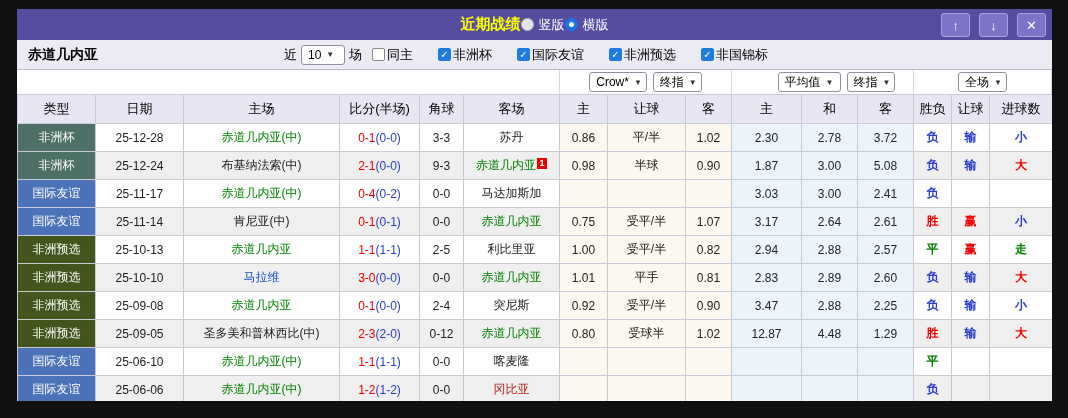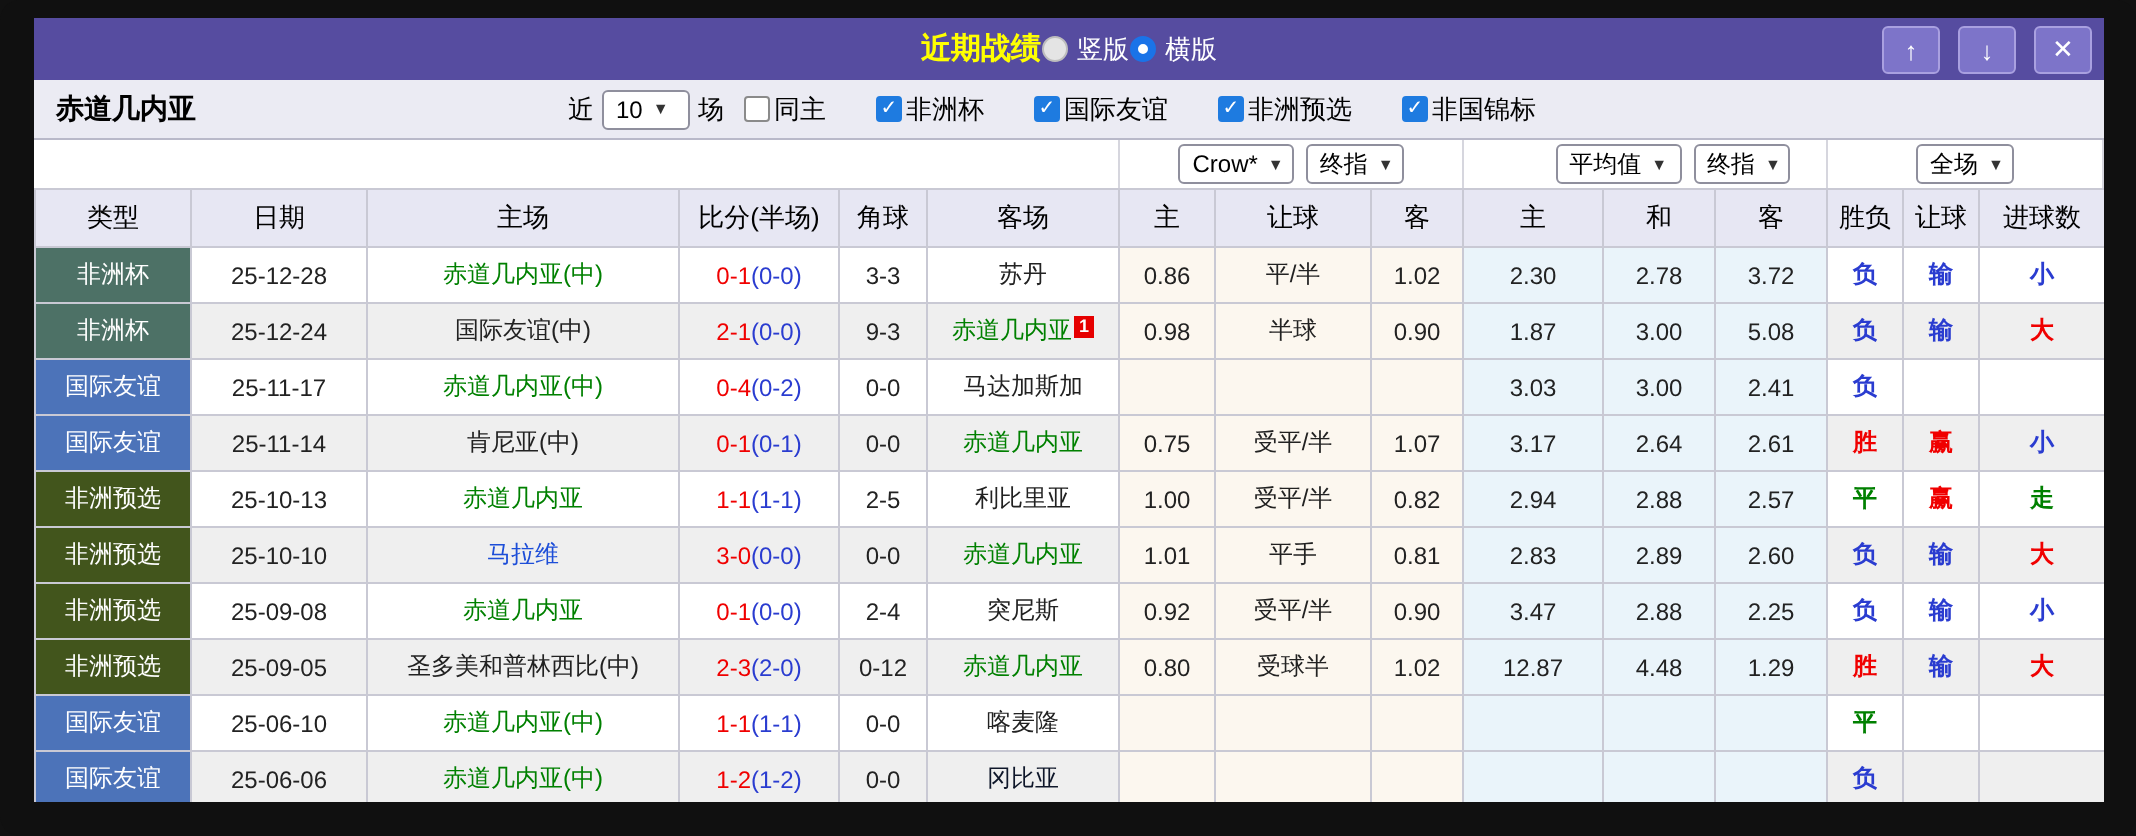--- a/index.html
+++ b/index.html
@@ -213,21 +213,21 @@
             <td class="avgc">2.30</td>
             <td class="avgc">2.78</td>
             <td class="avgc">3.72</td>
             <td style="color: rgb(42, 60, 208); font-weight: bold;">负</td>
             <td style="color: rgb(42, 60, 208); font-weight: bold;">输</td>
             <td style="color: rgb(42, 60, 208); font-weight: bold;">小</td>
           </tr>
           <tr>
             <td class="typecell" style="background: rgb(77, 113, 102);">非洲杯</td>
             <td>25-12-24</td>
-            <td><span style="color: rgb(34, 34, 34);">国际友谊(中)</span></td>
+            <td><span style="color: rgb(34, 34, 34);">布基纳法索(中)</span></td>
             <td><span class="sc">2-1</span><span class="half">(0-0)</span></td>
             <td>9-3</td>
             <td><span style="color: rgb(0, 128, 0);">赤道几内亚</span><span class="rc">1</span></td>
             <td class="crow">0.98</td>
             <td class="crow">半球</td>
             <td class="crow">0.90</td>
             <td class="avgc">1.87</td>
             <td class="avgc">3.00</td>
             <td class="avgc">5.08</td>
             <td style="color: rgb(42, 60, 208); font-weight: bold;">负</td>
@@ -352,21 +352,21 @@
             <td style="color: rgb(0, 128, 0); font-weight: bold;">平</td>
             <td></td>
             <td></td>
           </tr>
           <tr>
             <td class="typecell" style="background: rgb(76, 115, 185);">国际友谊</td>
             <td>25-06-06</td>
             <td><span style="color: rgb(0, 128, 0);">赤道几内亚(中)</span></td>
             <td><span class="sc">1-2</span><span class="half">(1-2)</span></td>
             <td>0-0</td>
-            <td><span style="color: #0f172a;">冈比亚</span></td>
+            <td><span style="color: #b91c1c;">冈比亚</span></td>
             <td class="crow"></td>
             <td class="crow"></td>
             <td class="crow"></td>
             <td class="avgc"></td>
             <td class="avgc"></td>
             <td class="avgc"></td>
             <td style="color: rgb(42, 60, 208); font-weight: bold;">负</td>
             <td></td>
             <td></td>
           </tr>

